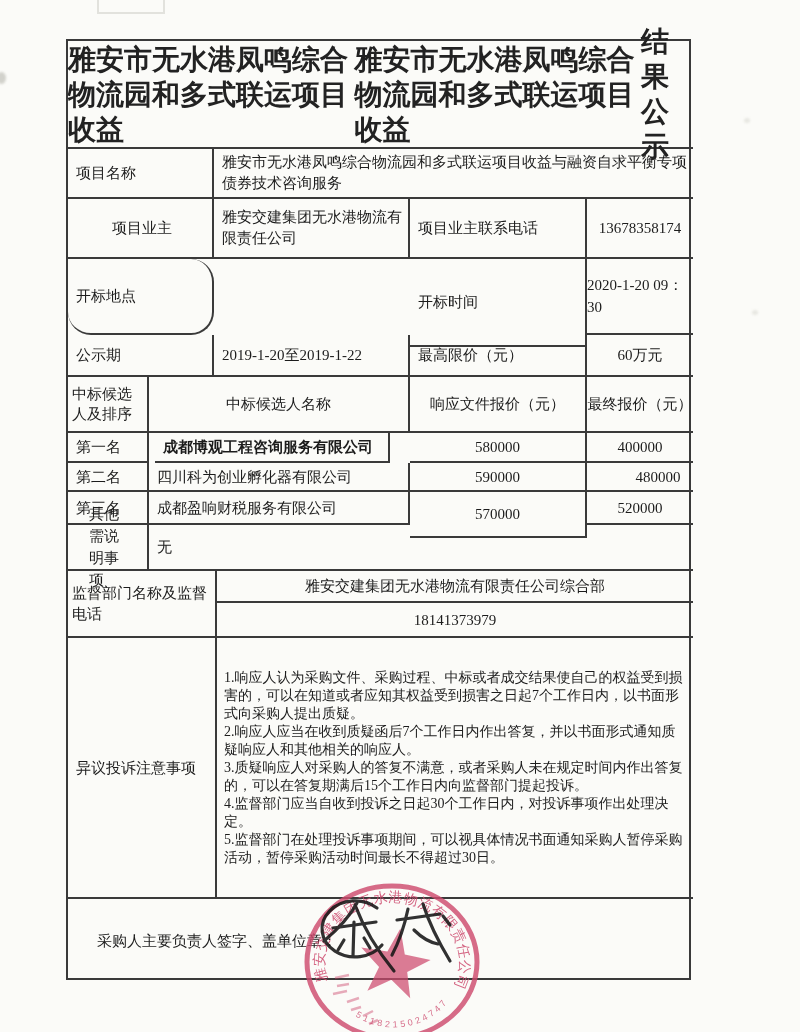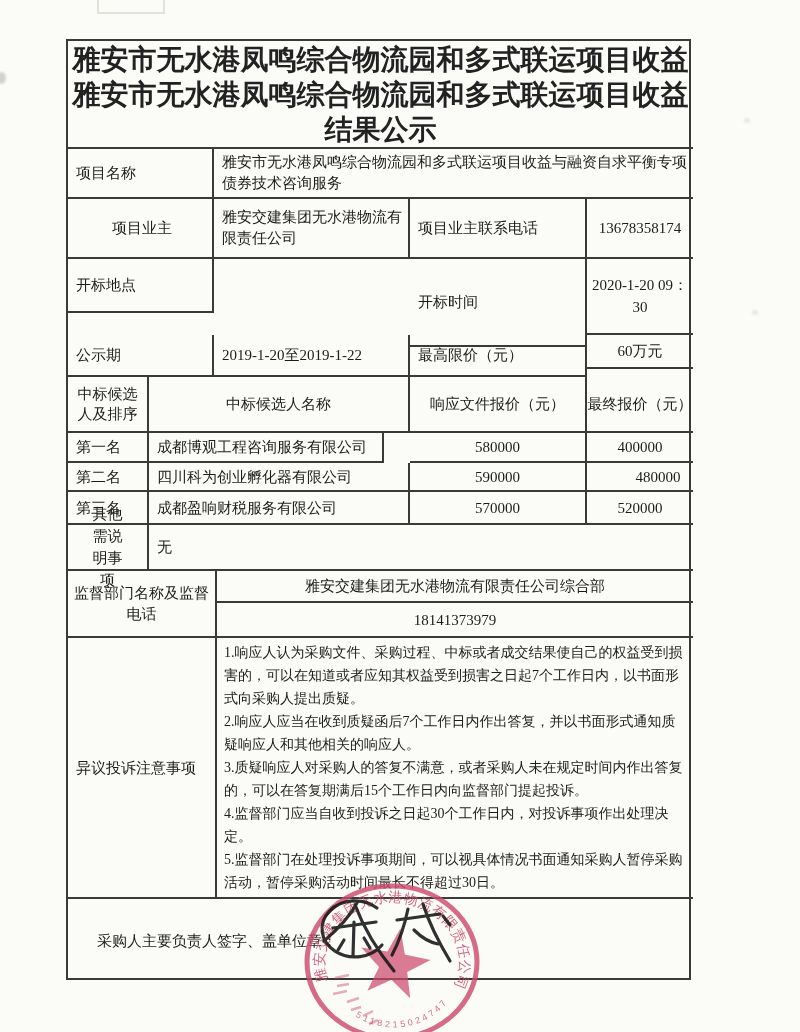--- a/index.html
+++ b/index.html
@@ -17,71 +17,71 @@
     border-radius:50%;filter:blur(1px);}
   .smudge{position:absolute;width:6px;height:5px;background:#e7e7e2;border-radius:50%;filter:blur(1px);}
 
   .doc{position:absolute;left:66px;top:39px;width:625px;height:941px;
     border:2px solid #3a3a3a;box-sizing:border-box;}
   .cell{position:absolute;box-sizing:border-box;border-right:2px solid #3a3a3a;border-bottom:2px solid #3a3a3a;
     display:flex;align-items:center;font-size:15px;line-height:20px;}
   .no-r{border-right:none;}
   .no-b{border-bottom:none;margin-left:21px;}
   .pad{padding:2px 6px 2px 8px;}
-  .ctr{justify-content:center;text-align:center;}
-  .title{left:0;top:0;width:625px;height:108px;flex-direction:column;justify-content:center;
+  .ctr{justify-content:center;}
+  .title{left:0;top:0;width:625px;height:108px;flex-direction:row;justify-content:center;
     font-family:"Liberation Sans","DejaVu Sans",sans-serif;
-    font-weight:bold;font-size:28px;line-height:35px;text-align:center;color:#222;}
+    font-weight:bold;font-size:28px;line-height:35px;text-align:left;color:#222;}
   
   .r1l{left:0;top:108px;width:146px;height:50px;}
   .r1v{left:146px;top:108px;width:479px;height:50px;line-height:21px;}
   
   .r2l{left:0;top:158px;width:146px;height:60px;padding-left:44px;}
   .r2v{left:146px;top:158px;width:196px;height:60px;line-height:21px;}
   .r2pl{left:342px;top:158px;width:177px;height:60px;}
   .r2p{left:519px;top:158px;width:106px;height:60px;}
   
-  .r3l{left:0;top:218px;width:146px;height:54px;}
+  .r3l{left:0;top:218px;width:146px;height:76px;border-radius:23px;}
   .r3v{left:146px;top:218px;width:196px;height:76px;line-height:21px;}
   .r3tl{left:342px;top:218px;width:177px;height:88px;}
   .r3t{left:519px;top:218px;width:106px;height:76px;line-height:22px;}
   
   .r4l{left:0;top:294px;width:146px;height:42px;}
   .r4v{left:146px;top:294px;width:196px;height:42px;}
   .r4ll{left:342px;top:294px;width:177px;height:42px;}
-  .r4lv{left:519px;top:294px;width:106px;height:34px;}
+  .r4lv{left:519px;top:294px;width:106px;height:42px;}
   
   .r5a{left:0;top:336px;width:81px;height:56px;line-height:20px;padding:2px 4px;}
   .r5b{left:81px;top:336px;width:261px;height:56px;}
   .r5c{left:342px;top:336px;width:177px;height:56px;}
   .r5d{left:519px;top:336px;width:106px;height:56px;}
   
   .r6a{left:0;top:392px;width:81px;height:30px;}
-  .r6b{left:81px;top:392px;width:235px;height:30px;}
+  .r6b{left:87px;top:392px;width:235px;height:30px;font-weight:bold;}
   .r6c{left:342px;top:392px;width:177px;height:30px;}
   .r6d{left:519px;top:392px;width:106px;height:30px;}
   .r7a{left:0;top:422px;width:81px;height:29px;}
   .r7b{left:81px;top:422px;width:261px;height:29px;}
   .r7c{left:342px;top:422px;width:177px;height:29px;}
   .r7d{left:519px;top:422px;width:106px;height:29px;padding-left:36px;}
   .r8a{left:0;top:451px;width:81px;height:33px;}
   .r8b{left:81px;top:451px;width:261px;height:33px;}
-  .r8c{left:342px;top:451px;width:177px;height:33px;}
+  .r8c{left:342px;top:451px;width:177px;height:46px;}
   .r8d{left:519px;top:451px;width:106px;height:33px;}
   
   .r9l{left:0;top:484px;width:81px;height:46px;line-height:22px;padding:2px 21px;}
   .r9v{left:81px;top:484px;width:544px;height:46px;}
   
   .r10l{left:0;top:530px;width:149px;height:67px;line-height:21px;padding:2px 4px;}
   .r10v1{left:149px;top:530px;width:476px;height:32px;}
   .r10v2{left:149px;top:562px;width:476px;height:35px;}
   
   .r11l{left:0;top:597px;width:149px;height:261px;}
   .r11v{left:149px;top:597px;width:476px;height:261px;flex-direction:column;justify-content:center;
-    align-items:flex-start;font-size:14px;line-height:23px;padding:4px 10px 4px 7px;}
+    align-items:flex-start;font-size:14px;line-height:18px;padding:4px 10px 4px 7px;}
   .r11v p{margin:0;}
   
   .r12{left:0;top:858px;width:625px;height:83px;}
   .seal-wrap{position:absolute;left:297px;top:878px;width:200px;height:164px;pointer-events:none;}
 </style>
 </head>
 <body>
 
 <div class="page">
 

